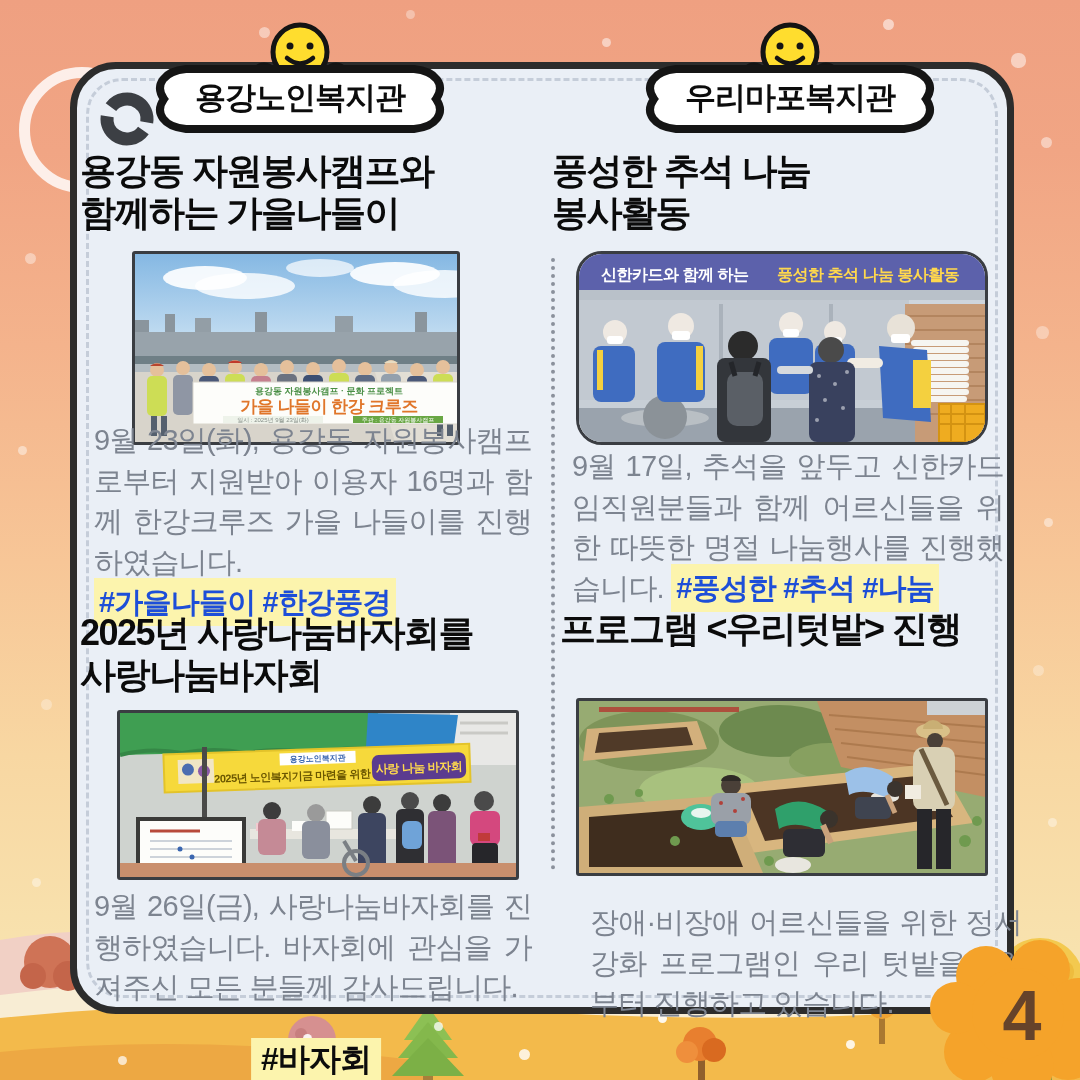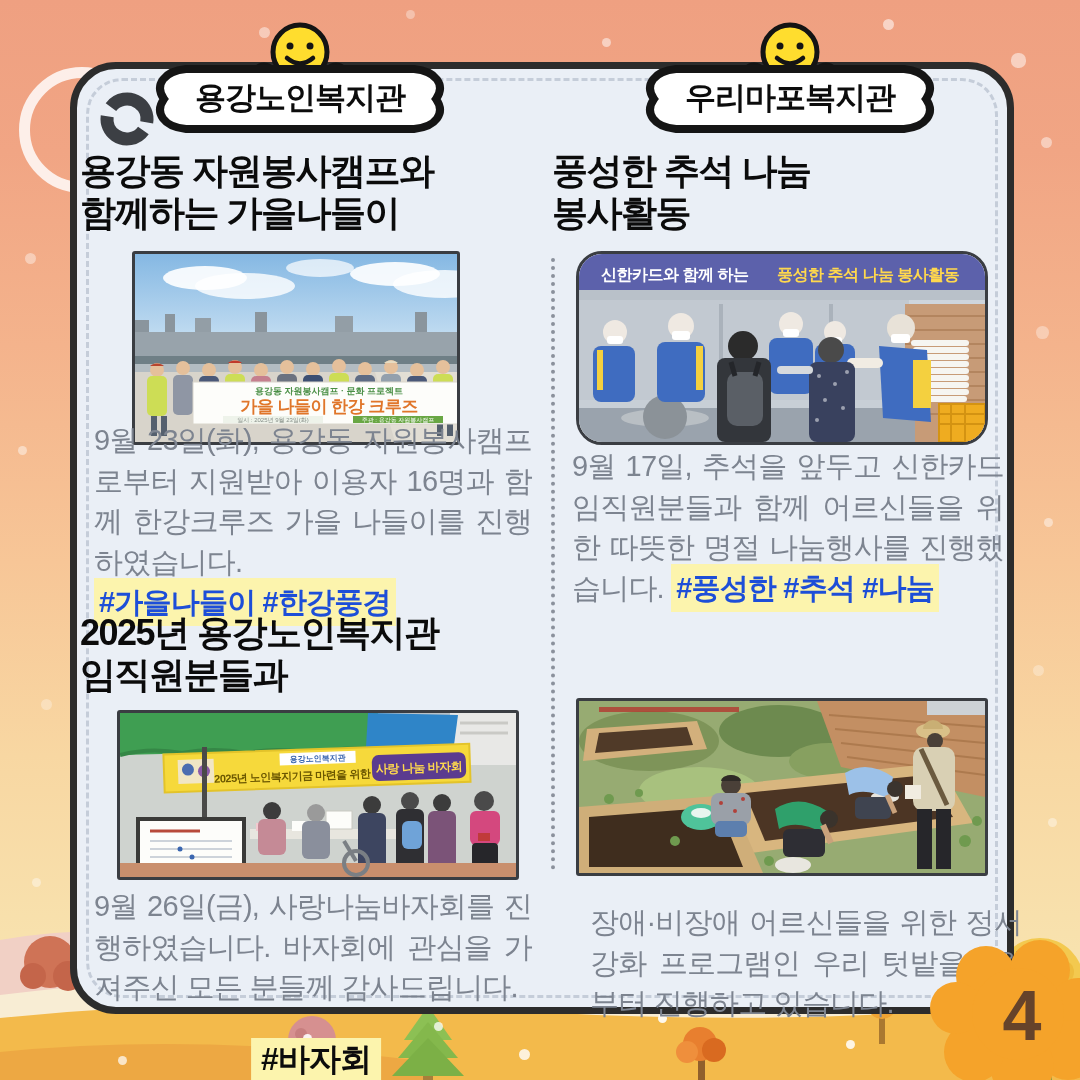--- a/index.html
+++ b/index.html
@@ -355,24 +355,25 @@
   <p class="abs body-text" style="left:94px;top:420px;width:438px;margin:0;">
     <span>9월 23일(화), 용강동 자원봉사캠프로부터 지원받아 이용자 16명과 함께 한강크루즈 가을 나들이를 진행하였습니다.</span>
     <span class="tag-inline">#가을나들이 #한강풍경</span>
   </p>
   <p class="abs body-text" style="left:572px;top:446px;width:432px;margin:0;">
     <span>9월 17일, 추석을 앞두고 신한카드 임직원분들과 함께 어르신들을 위한 따뜻한 명절 나눔행사를 진행했습니다.</span>
     <span class="tag-inline">#풍성한 #추석 #나눔</span>
   </p>
 
   <div class="abs title" style="left:80px;top:612px;width:440px;">
-    <div>2025년 용강노인복지관</div>
-    <div>임직원분들과</div>
+    <div>2025년 사랑나눔바자회를</div>
+    <div>사랑나눔바자회</div>
   </div>
   <div class="abs title" style="left:560px;top:608px;width:460px;">
+    <div>프로그램 &lt;우리텃밭&gt; 진행</div>
   </div>
 
   <div class="abs photo" style="left:117px;top:710px;width:402px;height:170px;">
     <svg width="396" height="164" viewBox="0 0 396 164">
       <rect width="396" height="164" fill="#cfd3cf"></rect>
       <rect x="0" y="0" width="396" height="34" fill="#b9c2c8"></rect>
       <rect x="330" y="0" width="66" height="52" fill="#e8e8e6"></rect>
       <line x1="340" y1="10" x2="388" y2="10" stroke="#c9c9c5" stroke-width="3"></line>
       <line x1="340" y1="20" x2="388" y2="20" stroke="#c9c9c5" stroke-width="3"></line>
       <polygon points="0,0 258,0 250,36 0,42" fill="#3f9e52"></polygon>

